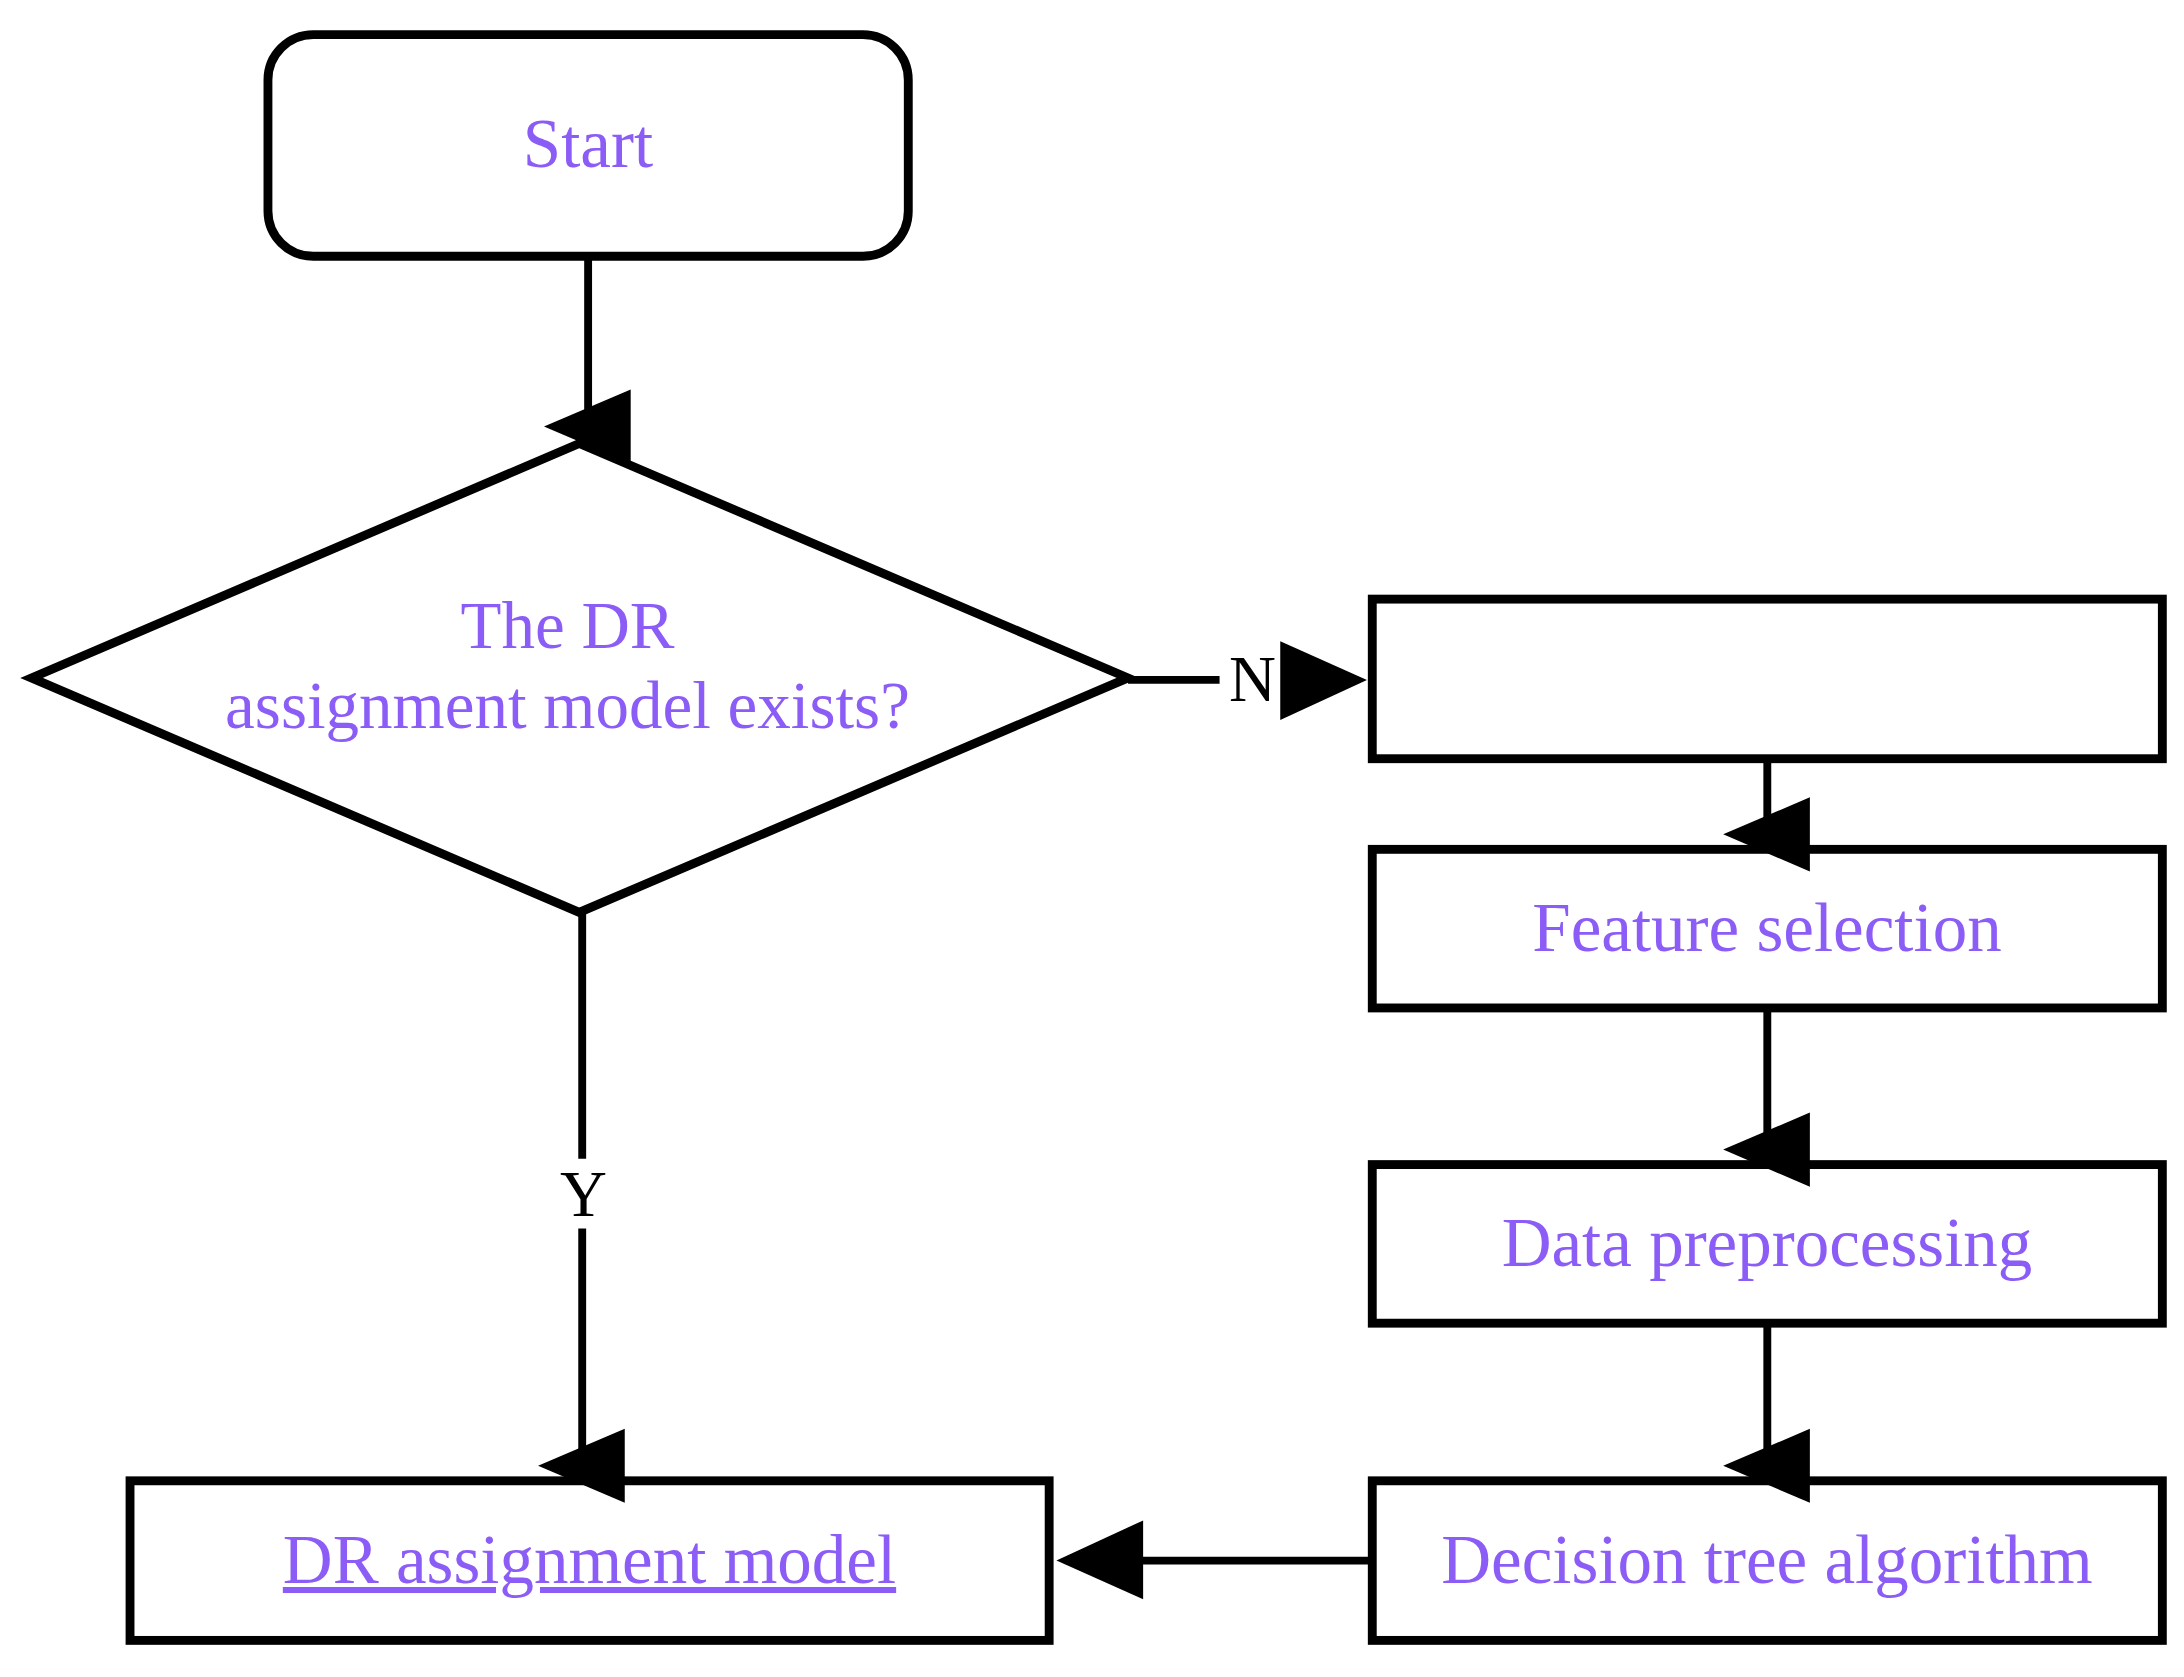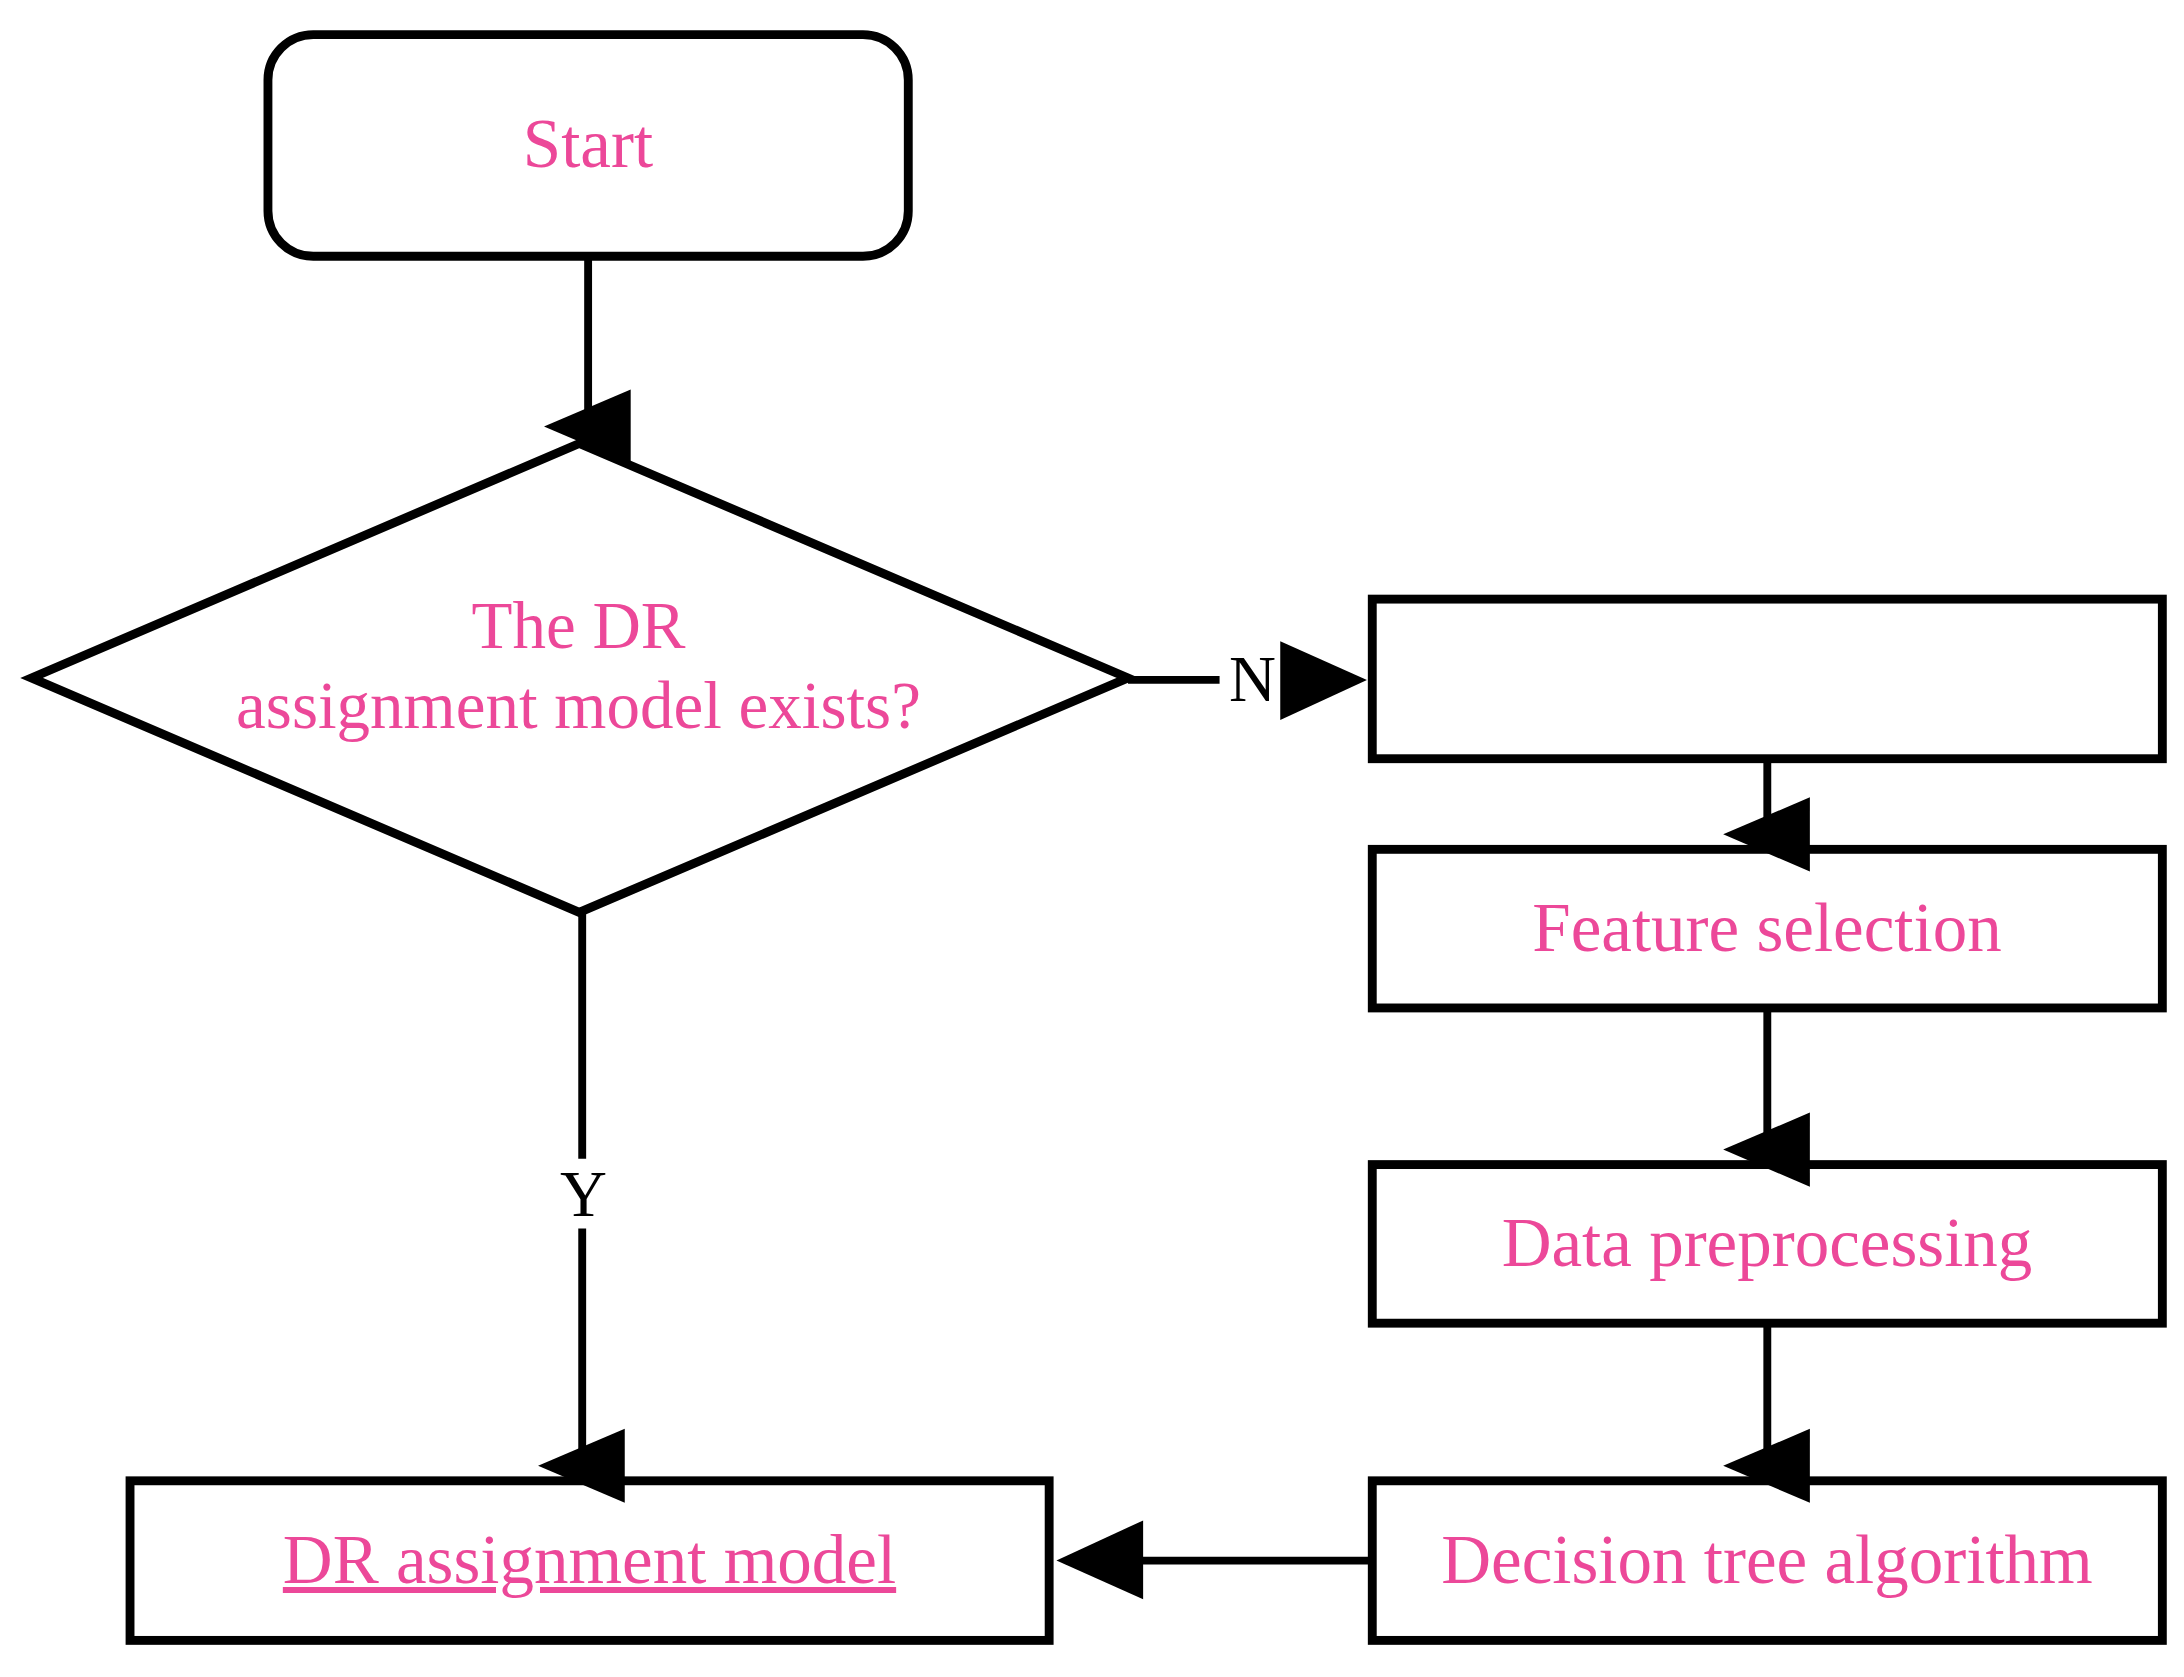--- a/index.html
+++ b/index.html
@@ -24,21 +24,21 @@
     top: 0;
     width: 2185px;
     height: 1678px;
   }
   .node-label {
     position: absolute;
     display: flex;
     align-items: center;
     justify-content: center;
     text-align: center;
-    color: #ec4899;
+    color: #8b5cf6;
     font-family: "Liberation Serif", "DejaVu Serif", serif;
     font-weight: 400;
     line-height: 1.18;
     white-space: pre-line;
     pointer-events: none;
   }
   .edge-label {
     position: absolute;
     display: flex;
     align-items: center;
@@ -102,21 +102,21 @@
     <line x1="1794" y1="1343" x2="1794" y2="1487" stroke="#000000" stroke-width="8" marker-end="url(#arrow-down)"></line>
 
     <line x1="1389" y1="1584" x2="1082" y2="1584" stroke="#000000" stroke-width="8" marker-end="url(#arrow-left)"></line>
 
     <line x1="591" y1="926" x2="591" y2="1176" stroke="#000000" stroke-width="8"></line>
     <line x1="591" y1="1247" x2="591" y2="1487" stroke="#000000" stroke-width="8" marker-end="url(#arrow-down)"></line>
   </svg>
 
   <div class="node-label t-start" style="left:268px; top:34px; width:640px; height:222px;">Start</div>
 
-  <div class="node-label t-decision" style="left:165px; top:552px; width:827px; height:227px;">The DR
+  <div class="node-label t-decision" style="left:154px; top:552px; width:827px; height:227px;">The DR
 assignment model exists?</div>
 
 
   <div class="node-label t-process" style="left:1372px; top:849px; width:790px; height:159px;">Feature selection</div>
 
   <div class="node-label t-process" style="left:1372px; top:1481px; width:790px; height:160px;">Decision tree algorithm</div>
 
   <div class="node-label t-process" style="left:1372px; top:1164px; width:790px; height:159px;">Data preprocessing</div>
 
   <div class="node-label t-process" style="left:130px; top:1481px; width:919px; height:160px;text-decoration:underline;">DR assignment model</div>

